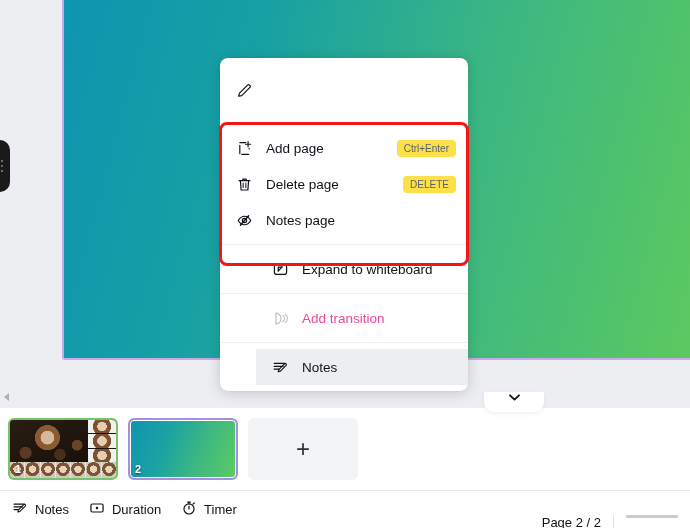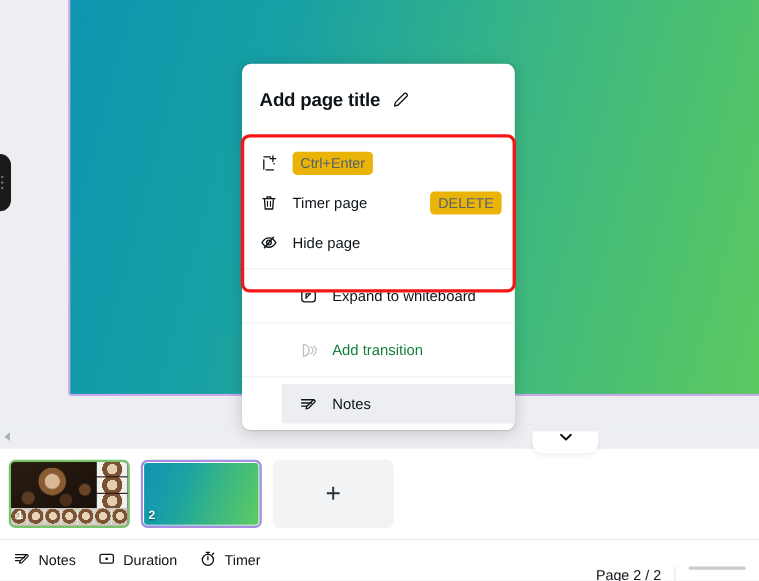--- a/index.html
+++ b/index.html
@@ -107,24 +107,24 @@
     flex: 0 0 20px;
     display: flex; align-items: center; justify-content: center;
     color: #0e1318;
   }
   .ctx-item .lbl {
     flex: 1;
     font-size: 13.5px; color: #0e1318;
     white-space: nowrap;
   }
   .ctx-item.disabled .lbl,
-  .ctx-item.disabled .ic { color: #15803d; }
+  .ctx-item.disabled .ic { color: #ec4899; }
   .ctx-item .kbd {
-    font-size: 13px; color: #56626e;
-    background: #eab308;
+    font-size: 10px; color: #56626e;
+    background: #fde047;
     border-radius: 4px;
     padding: 3px 7px;
     white-space: nowrap;
   }
 
   
   .redbox {
     position: absolute;
     left: 219px; top: 122px;
     width: 250px; height: 144px;
@@ -280,58 +280,58 @@
 
   <div class="collapse-tab">
     <svg width="11" height="7" viewBox="0 0 11 7">
       <path d="M1 1.3 L5.5 5.6 L10 1.3" fill="none" stroke="#0e1318" stroke-width="1.8" stroke-linecap="round" stroke-linejoin="round"></path>
     </svg>
   </div>
 
   <div class="ctx-menu">
 
     <div class="ctx-title">
-      <span class="ctx-title-text">Add page title</span>
       <svg width="17" height="17" viewBox="0 0 20 20">
         <path d="M3.2 16.8 L3.9 13.3 L13.6 3.6 C14.2 3 15.1 3 15.7 3.6 L16.4 4.3 C17 4.9 17 5.8 16.4 6.4 L6.7 16.1 L3.2 16.8 Z" fill="none" stroke="#0e1318" stroke-width="1.4" stroke-linejoin="round"></path>
       </svg>
     </div>
 
     <div class="ctx-group">
       <div class="ctx-item">
         <span class="ic">
           <svg width="17" height="17" viewBox="0 0 20 20">
             <path d="M11.5 3H4.5v14h11v-7" fill="none" stroke="#0e1318" stroke-width="1.4" stroke-linecap="round" stroke-dasharray="7 3.2 10 3.2 8"></path>
             <path d="M14.2 2v6M11.2 5h6" stroke="#0e1318" stroke-width="1.4" stroke-linecap="round"></path>
           </svg>
         </span>
+        <span class="lbl">Add page</span>
         <span class="kbd">Ctrl+Enter</span>
       </div>
 
 
       <div class="ctx-item">
         <span class="ic">
           <svg width="17" height="17" viewBox="0 0 20 20">
             <path d="M3.6 5.4h12.8M8 5.4V3.6h4v1.8M5.2 5.4l.8 11.1h8l.8-11.1" fill="none" stroke="#0e1318" stroke-width="1.4" stroke-linecap="round" stroke-linejoin="round"></path>
             <path d="M8.4 8.3v5.3M11.6 8.3v5.3" stroke="#0e1318" stroke-width="1.2" stroke-linecap="round"></path>
           </svg>
         </span>
-        <span class="lbl">Timer page</span>
+        <span class="lbl">Delete page</span>
         <span class="kbd">DELETE</span>
       </div>
 
       <div class="ctx-item">
         <span class="ic">
           <svg width="17" height="17" viewBox="0 0 20 20">
             <path d="M2.6 10S5.6 5 10 5s7.4 5 7.4 5-3 5-7.4 5S2.6 10 2.6 10Z" fill="none" stroke="#0e1318" stroke-width="1.4"></path>
             <circle cx="10" cy="10" r="2.5" fill="none" stroke="#0e1318" stroke-width="1.4"></circle>
             <path d="M5.2 15.6 14.8 4.4" stroke="#0e1318" stroke-width="1.6" stroke-linecap="round"></path>
           </svg>
         </span>
-        <span class="lbl">Hide page</span>
+        <span class="lbl">Notes page</span>
       </div>
     </div>
 
     <div class="ctx-group">
       <div class="ctx-item">
         <span class="ic">
           <svg width="17" height="17" viewBox="0 0 20 20">
             <rect x="2.8" y="4.2" width="14.4" height="11.6" rx="3" fill="none" stroke="#0e1318" stroke-width="1.4"></rect>
             <path d="M11.8 7.2H7.4v4.4" fill="none" stroke="#0e1318" stroke-width="1.4" stroke-linecap="round"></path>
             <path d="M12 7 7.2 11.8" stroke="#0e1318" stroke-width="1.4" stroke-linecap="round"></path>

